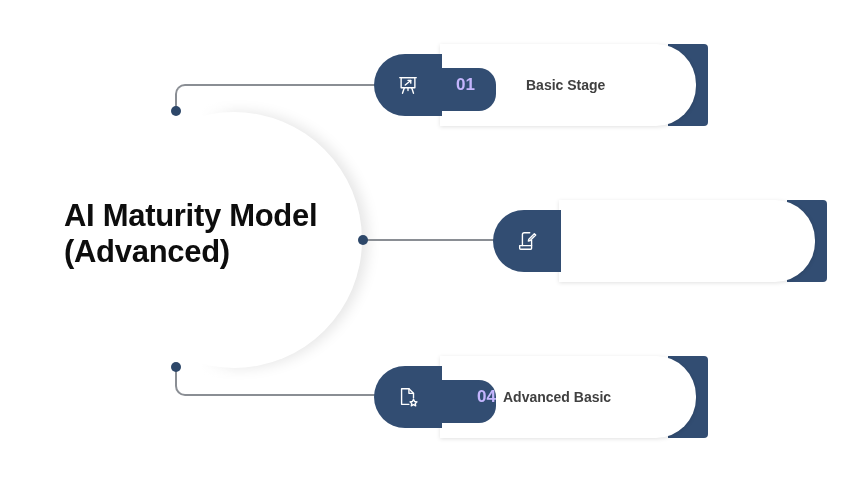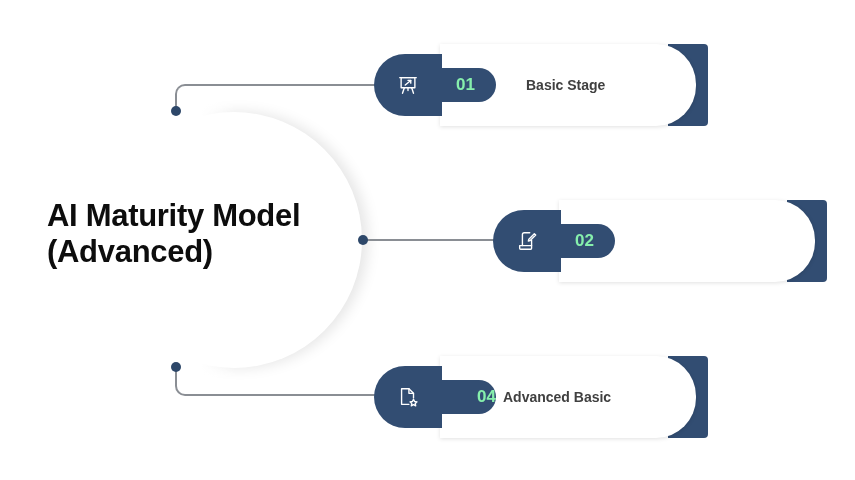--- a/index.html
+++ b/index.html
@@ -22,21 +22,21 @@
     }
     .hub-title {
       position: absolute;
       left: 47px; top: 198px;
       font-size: 31px;
       font-weight: 700;
       line-height: 36px;
       color: #0d0d0d;
       letter-spacing: -0.3px;
     }
-    .hub-title div { white-space: nowrap; }
+    .hub-title div { white-space: nowrap; margin-left: 17px; }
 
     .connector {
       position: absolute;
       border-color: #8a8e94;
       border-style: solid;
       border-width: 0;
     }
     .dot {
       position: absolute;
       width: 10px; height: 10px;
@@ -73,25 +73,25 @@
       height: 62px;
       background: #324d72;
       border-radius: 31px 0 0 31px;
       z-index: 3;
       display: flex; align-items: center; justify-content: center;
     }
     .stage-icon-pill svg { width: 22px; height: 22px; }
     .stage-num {
       position: absolute;
       top: 24px;
-      height: 34px;
+      height: 43px;
       width: 56px;
       background: #324d72;
       border-radius: 0 17px 17px 0;
-      color: #86efac;
+      color: #c4b5fd;
       font-weight: 700;
       font-size: 17px;
       line-height: 34px;
       padding-left: 16px;
       z-index: 4;
     }
     .stage-label {
       position: absolute;
       top: 24px;
       height: 34px;
@@ -145,21 +145,20 @@
   <div class="stage-cap" style="left:294px;"></div>
   <div class="stage-card" style="left:66px; width:256px;"></div>
   <div class="stage-icon-pill" style="left:0;">
     <svg viewBox="0 0 24 24" fill="none" stroke="#ffffff" stroke-width="1.5" stroke-linecap="round" stroke-linejoin="round">
       <path d="M7 17 V5 a2 2 0 0 1 2 -2 h6"></path>
       <path d="M17 11 V17"></path>
       <path d="M4 17 h13 v3 a1 1 0 0 1 -1 1 H5 a1 1 0 0 1 -1 -1 z"></path>
       <path d="M14 10 L20 4 l1.5 1.5 L15.5 11.5 L13.5 12 z"></path>
     </svg>
   </div>
-  <div class="stage-num" style="left:66px;">02</div>
 </div>
 
 <div class="stage" style="left:374px; top:356px; width:336px;text-align:right;">
   <div class="stage-cap" style="left:294px;"></div>
   <div class="stage-card" style="left:66px; width:256px;"></div>
   <div class="stage-icon-pill" style="left:0;">
     <svg viewBox="0 0 24 24" fill="none" stroke="#ffffff" stroke-width="1.5" stroke-linecap="round" stroke-linejoin="round">
       <path d="M13 20 H5 V3 h8 l5 5 v5"></path>
       <path d="M13 3 v5 h5"></path>
       <path d="M18 14.5 l1.2 2.4 2.6 0.4 -1.9 1.8 0.5 2.6 -2.4 -1.3 -2.4 1.3 0.5 -2.6 -1.9 -1.8 2.6 -0.4 z"></path>

